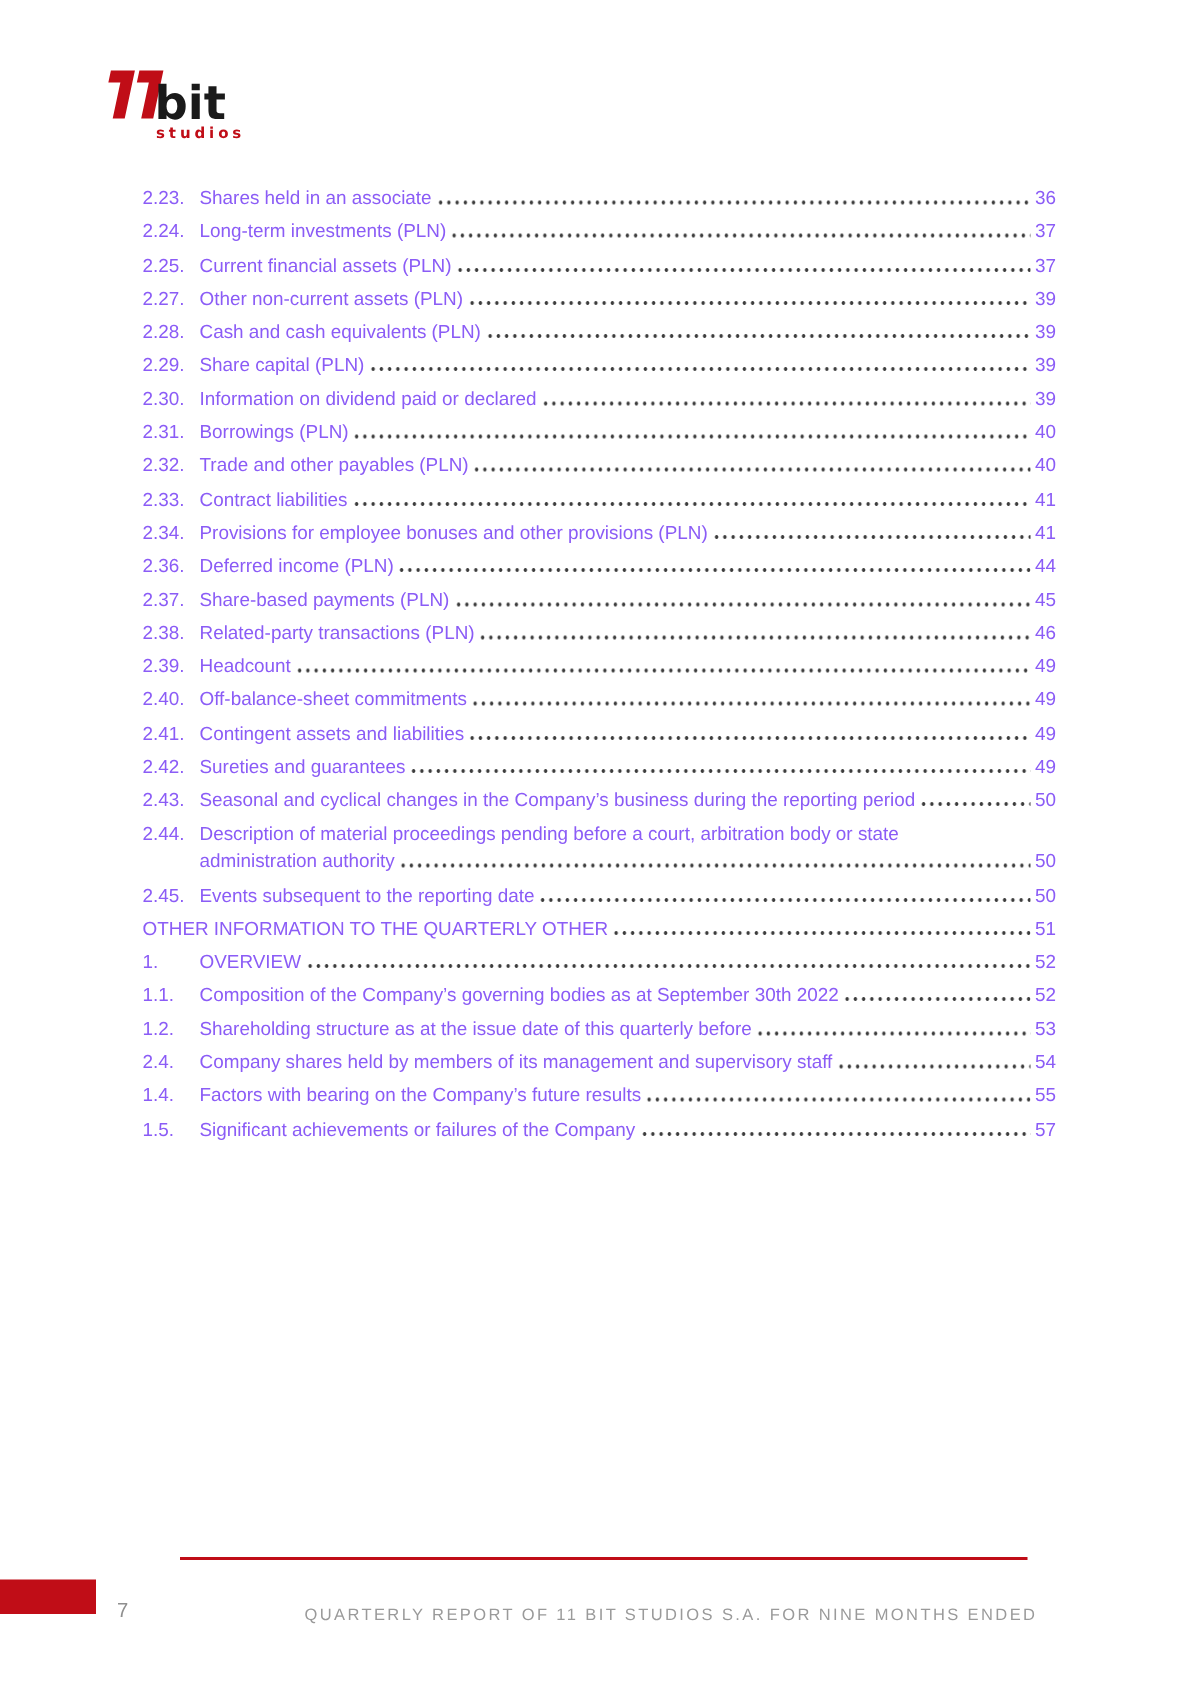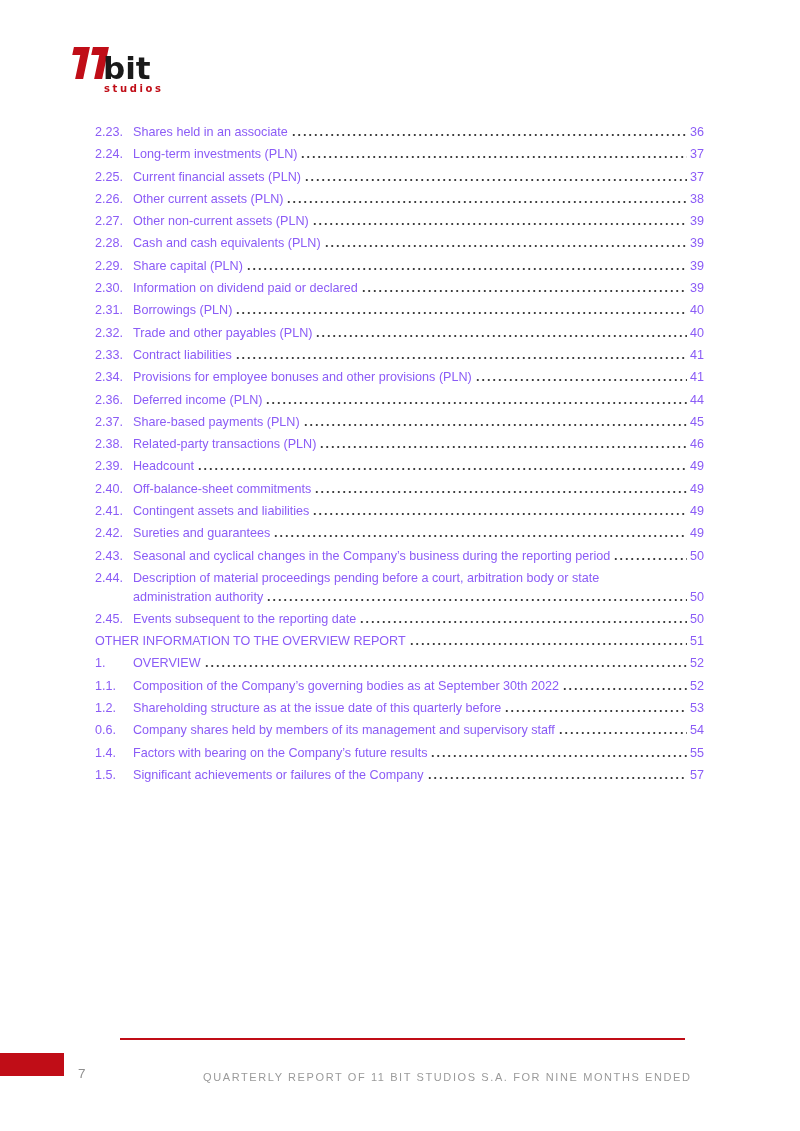--- a/index.html
+++ b/index.html
@@ -114,28 +114,20 @@
     </div>
     <div class="toc-row">
       <span class="toc-num">2.25.</span>
       <div class="toc-body flexline">
         <span class="toc-title">Current financial assets (PLN)</span>
         <span class="leader"></span>
         <span class="toc-page">37</span>
       </div>
     </div>
     <div class="toc-row">
-      <span class="toc-num">2.26.</span>
-      <div class="toc-body flexline">
-        <span class="toc-title">Other current assets (PLN)</span>
-        <span class="leader"></span>
-        <span class="toc-page">38</span>
-      </div>
-    </div>
-    <div class="toc-row">
       <span class="toc-num">2.27.</span>
       <div class="toc-body flexline">
         <span class="toc-title">Other non-current assets (PLN)</span>
         <span class="leader"></span>
         <span class="toc-page">39</span>
       </div>
     </div>
     <div class="toc-row">
       <span class="toc-num">2.28.</span>
       <div class="toc-body flexline">
@@ -270,21 +262,21 @@
     <div class="toc-row">
       <span class="toc-num">2.45.</span>
       <div class="toc-body flexline">
         <span class="toc-title">Events subsequent to the reporting date</span>
         <span class="leader"></span>
         <span class="toc-page">50</span>
       </div>
     </div>
     <div class="toc-row">
       <div class="toc-body flexline">
-        <span class="toc-title">OTHER INFORMATION TO THE OVERVIEW REPORT</span>
+        <span class="toc-title">OTHER INFORMATION TO THE QUARTERLY OTHER</span>
         <span class="leader"></span>
         <span class="toc-page">51</span>
       </div>
     </div>
     <div class="toc-row">
       <span class="toc-num">1.</span>
       <div class="toc-body flexline">
         <span class="toc-title">OVERVIEW</span>
         <span class="leader"></span>
         <span class="toc-page">52</span>
@@ -300,21 +292,21 @@
     </div>
     <div class="toc-row">
       <span class="toc-num">1.2.</span>
       <div class="toc-body flexline">
         <span class="toc-title">Shareholding structure as at the issue date of this quarterly before</span>
         <span class="leader"></span>
         <span class="toc-page">53</span>
       </div>
     </div>
     <div class="toc-row">
-      <span class="toc-num">0.6.</span>
+      <span class="toc-num">2.4.</span>
       <div class="toc-body flexline">
         <span class="toc-title">Company shares held by members of its management and supervisory staff</span>
         <span class="leader"></span>
         <span class="toc-page">54</span>
       </div>
     </div>
     <div class="toc-row">
       <span class="toc-num">1.4.</span>
       <div class="toc-body flexline">
         <span class="toc-title">Factors with bearing on the Company’s future results</span>

